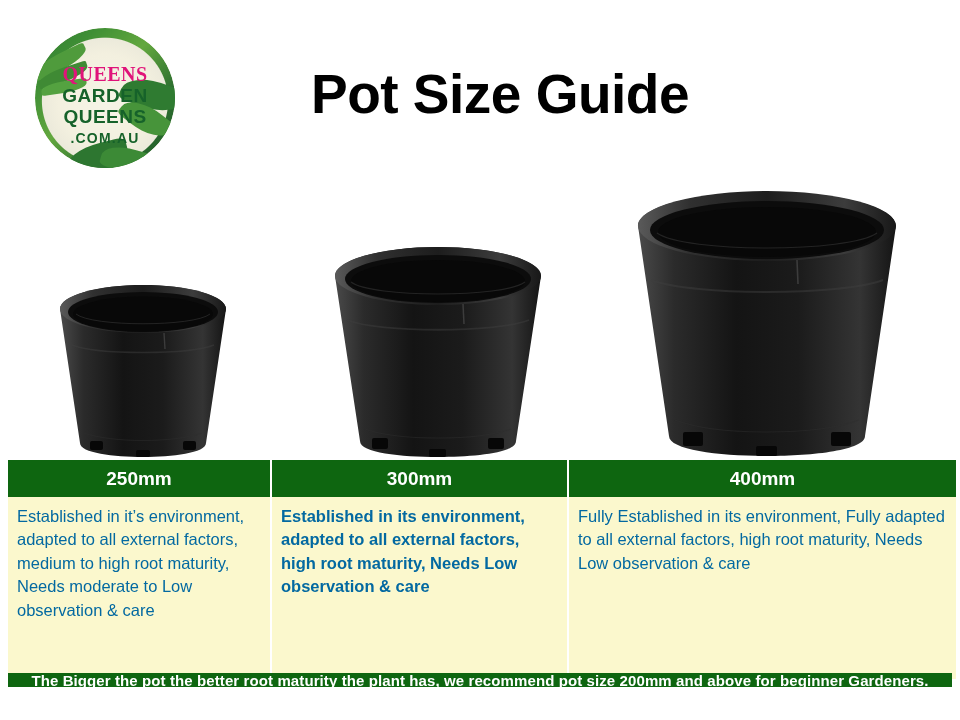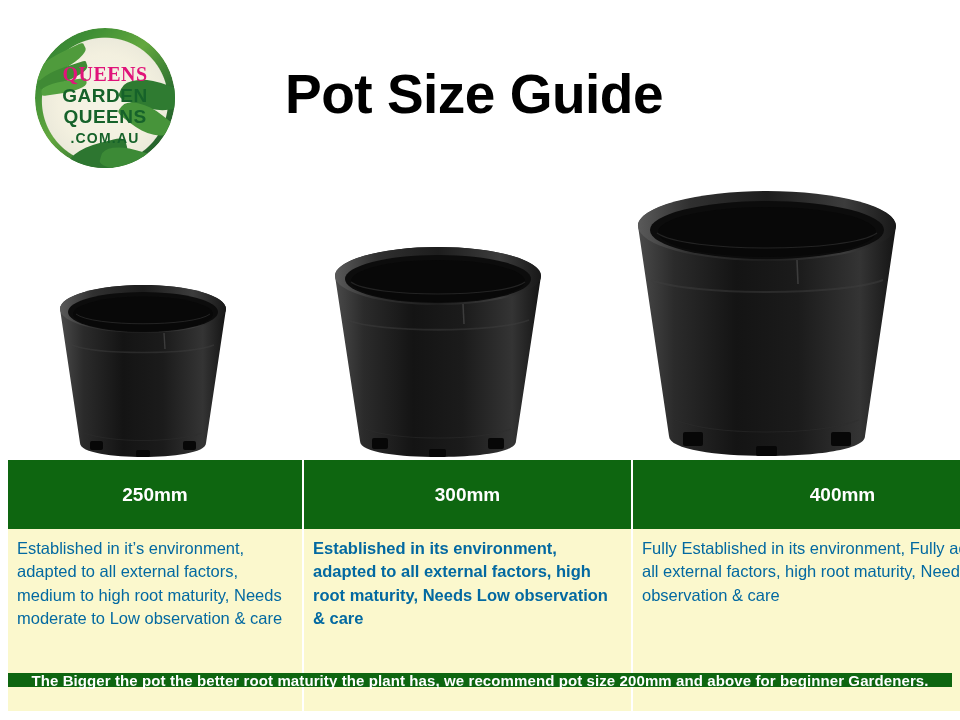--- a/index.html
+++ b/index.html
@@ -82,20 +82,21 @@
     color: #16622a;
     letter-spacing: 1.2px;
   }
 
   
   .page-title {
     position: absolute;
     left: 285px;
     top: 62px;
     width: 430px;
+    text-align: center;
     font-family: "Liberation Sans", sans-serif;
     font-size: 55px;
     font-weight: bold;
     color: #000000;
     letter-spacing: -0.5px;
     white-space: nowrap;
   }
 
   
   .pot {
@@ -114,21 +115,21 @@
   .guide-table th {
     background: #0e6610;
     color: #ffffff;
     font-family: "Liberation Sans", sans-serif;
     font-size: 19px;
     font-weight: bold;
     height: 37px;
     text-align: center;
     vertical-align: middle;
     border-right: 2px solid #ffffff;
-    padding: 16px;
+    padding: 0;
   }
   .guide-table th:last-child { border-right: none; }
   .guide-table td {
     background: #fbf8cd;
     color: #0369a1;
     font-family: "Liberation Sans", sans-serif;
     font-size: 16.5px;
     line-height: 1.42;
     vertical-align: top;
     padding: 8px 9px 6px 9px;

